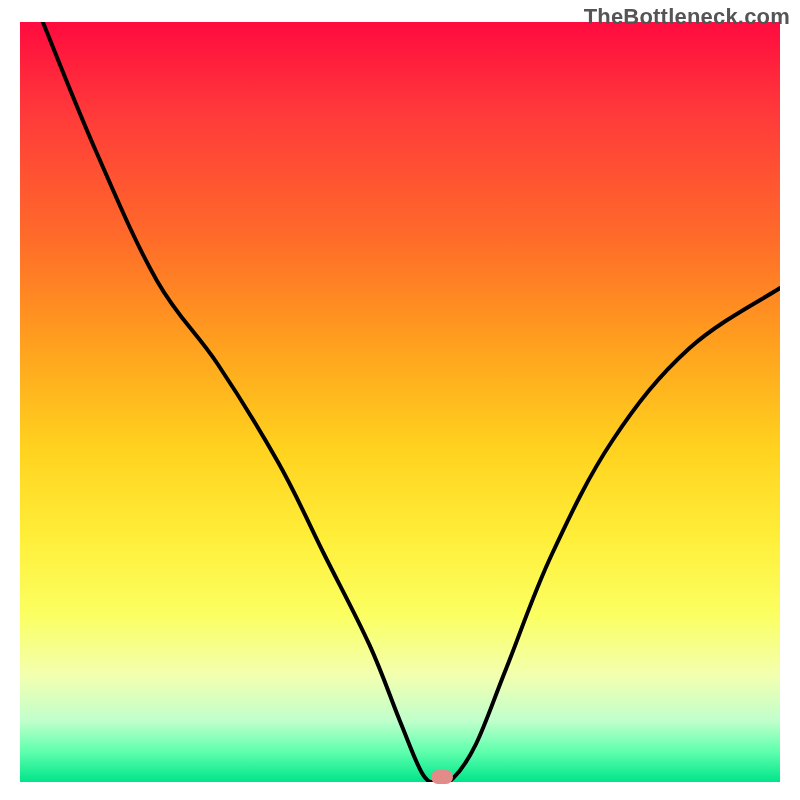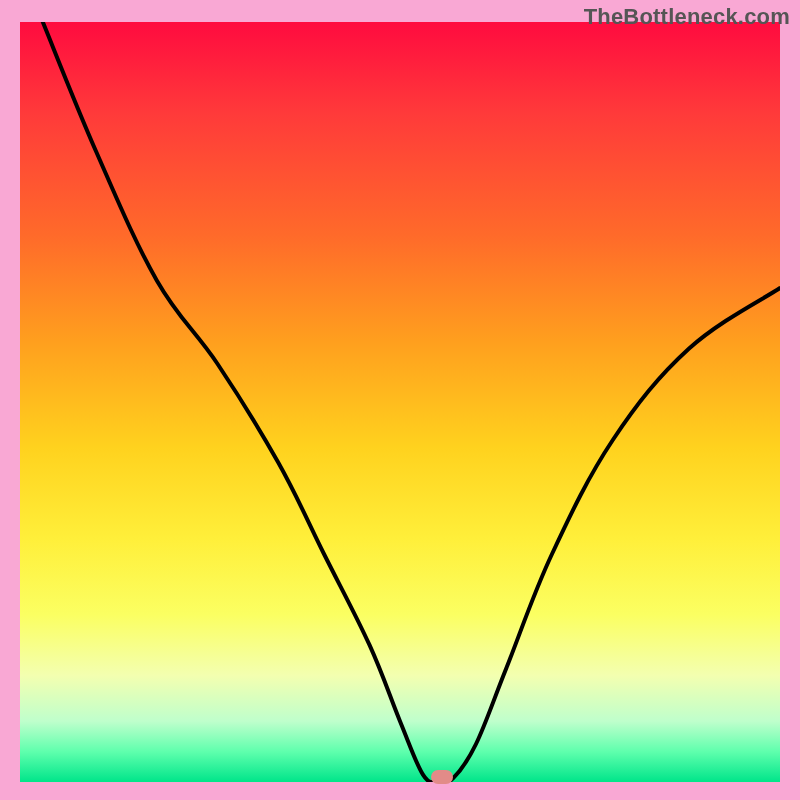--- a/index.html
+++ b/index.html
@@ -8,21 +8,21 @@
     width: 800px;
     height: 800px;
     background: #000;
     font-family: Arial, Helvetica, sans-serif;
     overflow: hidden;
   }
   .frame {
     position: relative;
     width: 800px;
     height: 800px;
-    background: #f9a8d4;
+    background: #ffffff;
     text-align: center;
   }
   .watermark {
     position: absolute;
     top: 4px;
     right: 10px;
     color: #555;
     font-size: 22px;
     font-weight: 600;
     letter-spacing: 0.2px;

